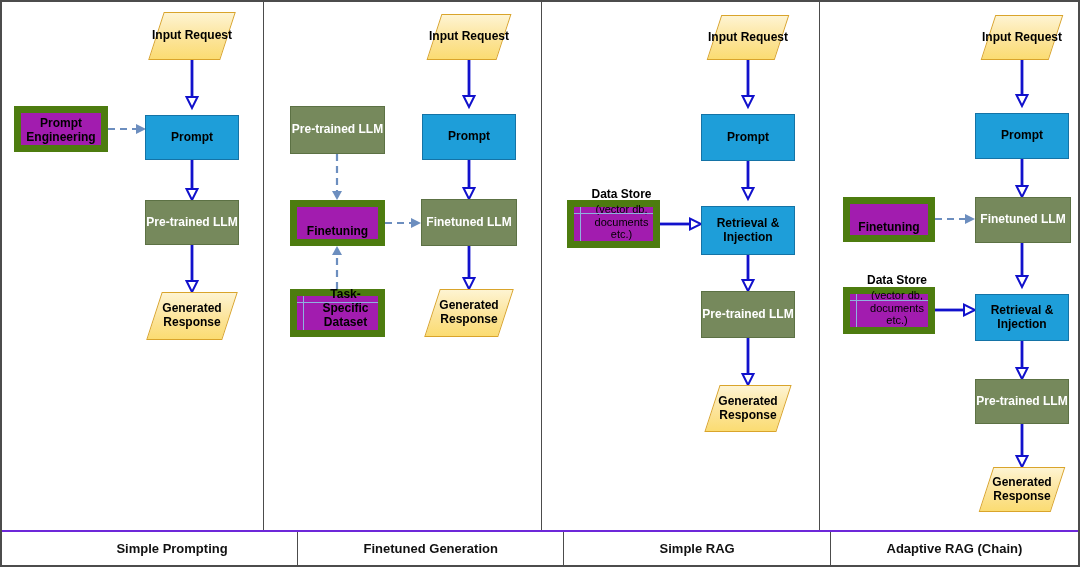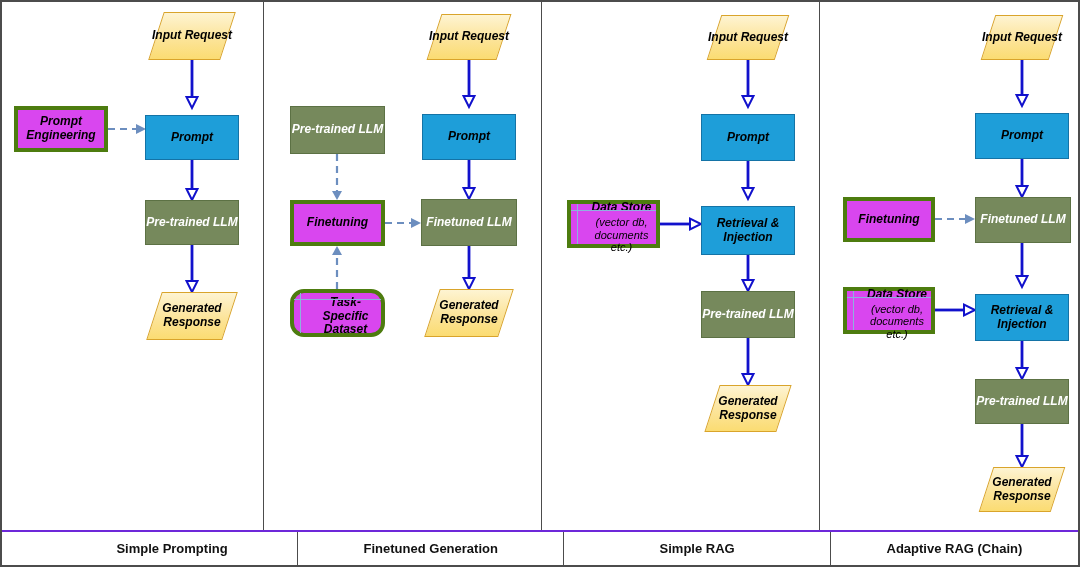--- a/index.html
+++ b/index.html
@@ -1,30 +1,30 @@
 <!DOCTYPE html>
 <html><head>
 <meta charset="utf-8">
 <style>
   html,body { margin:0; padding:0; background:#ffffff; font-family:"Liberation Sans", sans-serif; }
   .frame { position:relative; width:1080px; height:567px; box-sizing:border-box;
            border:2px solid #4c4c4c; background:#ffffff; overflow:hidden; }
-  .panels { display:flex; height:528px;font-style:italic; }
+  .panels { display:flex; height:528px; }
   .panel { position:relative; height:528px; box-sizing:border-box; }
   .panel.sep { border-right:1px solid #4c4c4c; }
   .p1 { width:262px; } .p2 { width:278px; } .p3 { width:278px; } .p4 { width:258px; }
 
   .wires { position:absolute; left:0; top:0; }
 
   .node { position:absolute; display:flex; flex-direction:column; align-items:center;
           justify-content:center; text-align:center; font-weight:bold; font-size:12px;
           line-height:1.16; box-sizing:border-box; }
   .proc-blue  { background:#1E9ED9; border:1px solid #1473A6; color:#000000;margin-top:7px; }
   .proc-green { background:#76895C; border:1px solid #5C7144; color:#ffffff; }
-  .aux        { background:#d946ef; border:4px solid #4d7c0f; color:#000000; }
+  .aux        { background:#a21caf; border:7px solid #4d7c0f; color:#000000;justify-content:flex-end; }
 
   
   .storage { padding-left:16px; padding-top:7px; }
   .storage::before { content:''; position:absolute; left:0; right:0; top:6px;
                      border-top:1px solid #8FB1DE; }
   .storage::after  { content:''; position:absolute; top:0; bottom:0; left:6px;
                      border-left:1px solid #8FB1DE; }
   .sub { font-size:11px; font-weight:400; line-height:1.15; margin-top:1px; }
 
   
@@ -104,21 +104,21 @@
       </div>
       <div class="node proc-blue" style="left:158px;top:105px;width:94px;height:46px;">
         <span>Prompt</span>
       </div>
       <div class="node aux" style="left:26px;top:198px;width:95px;height:46px;">
         <span>Finetuning</span>
       </div>
       <div class="node proc-green" style="left:157px;top:197px;width:96px;height:47px;">
         <span>Finetuned LLM</span>
       </div>
-      <div class="node aux storage" style="left:26px;top:287px;width:95px;height:48px;border-radius:14px;">
+      <div class="node aux storage" style="left:26px;top:287px;width:95px;height:48px;">
         <span>Task-Specific Dataset</span>
       </div>
       <div class="node pgram" style="left:160px;top:287px;width:90px;height:48px;">
         <span class="pgram-bg"></span>
         <span class="pgram-label">Generated Response</span>
       </div>
     </div>
 
     <div class="panel p3 sep">
       <svg class="wires" width="278" height="528">

